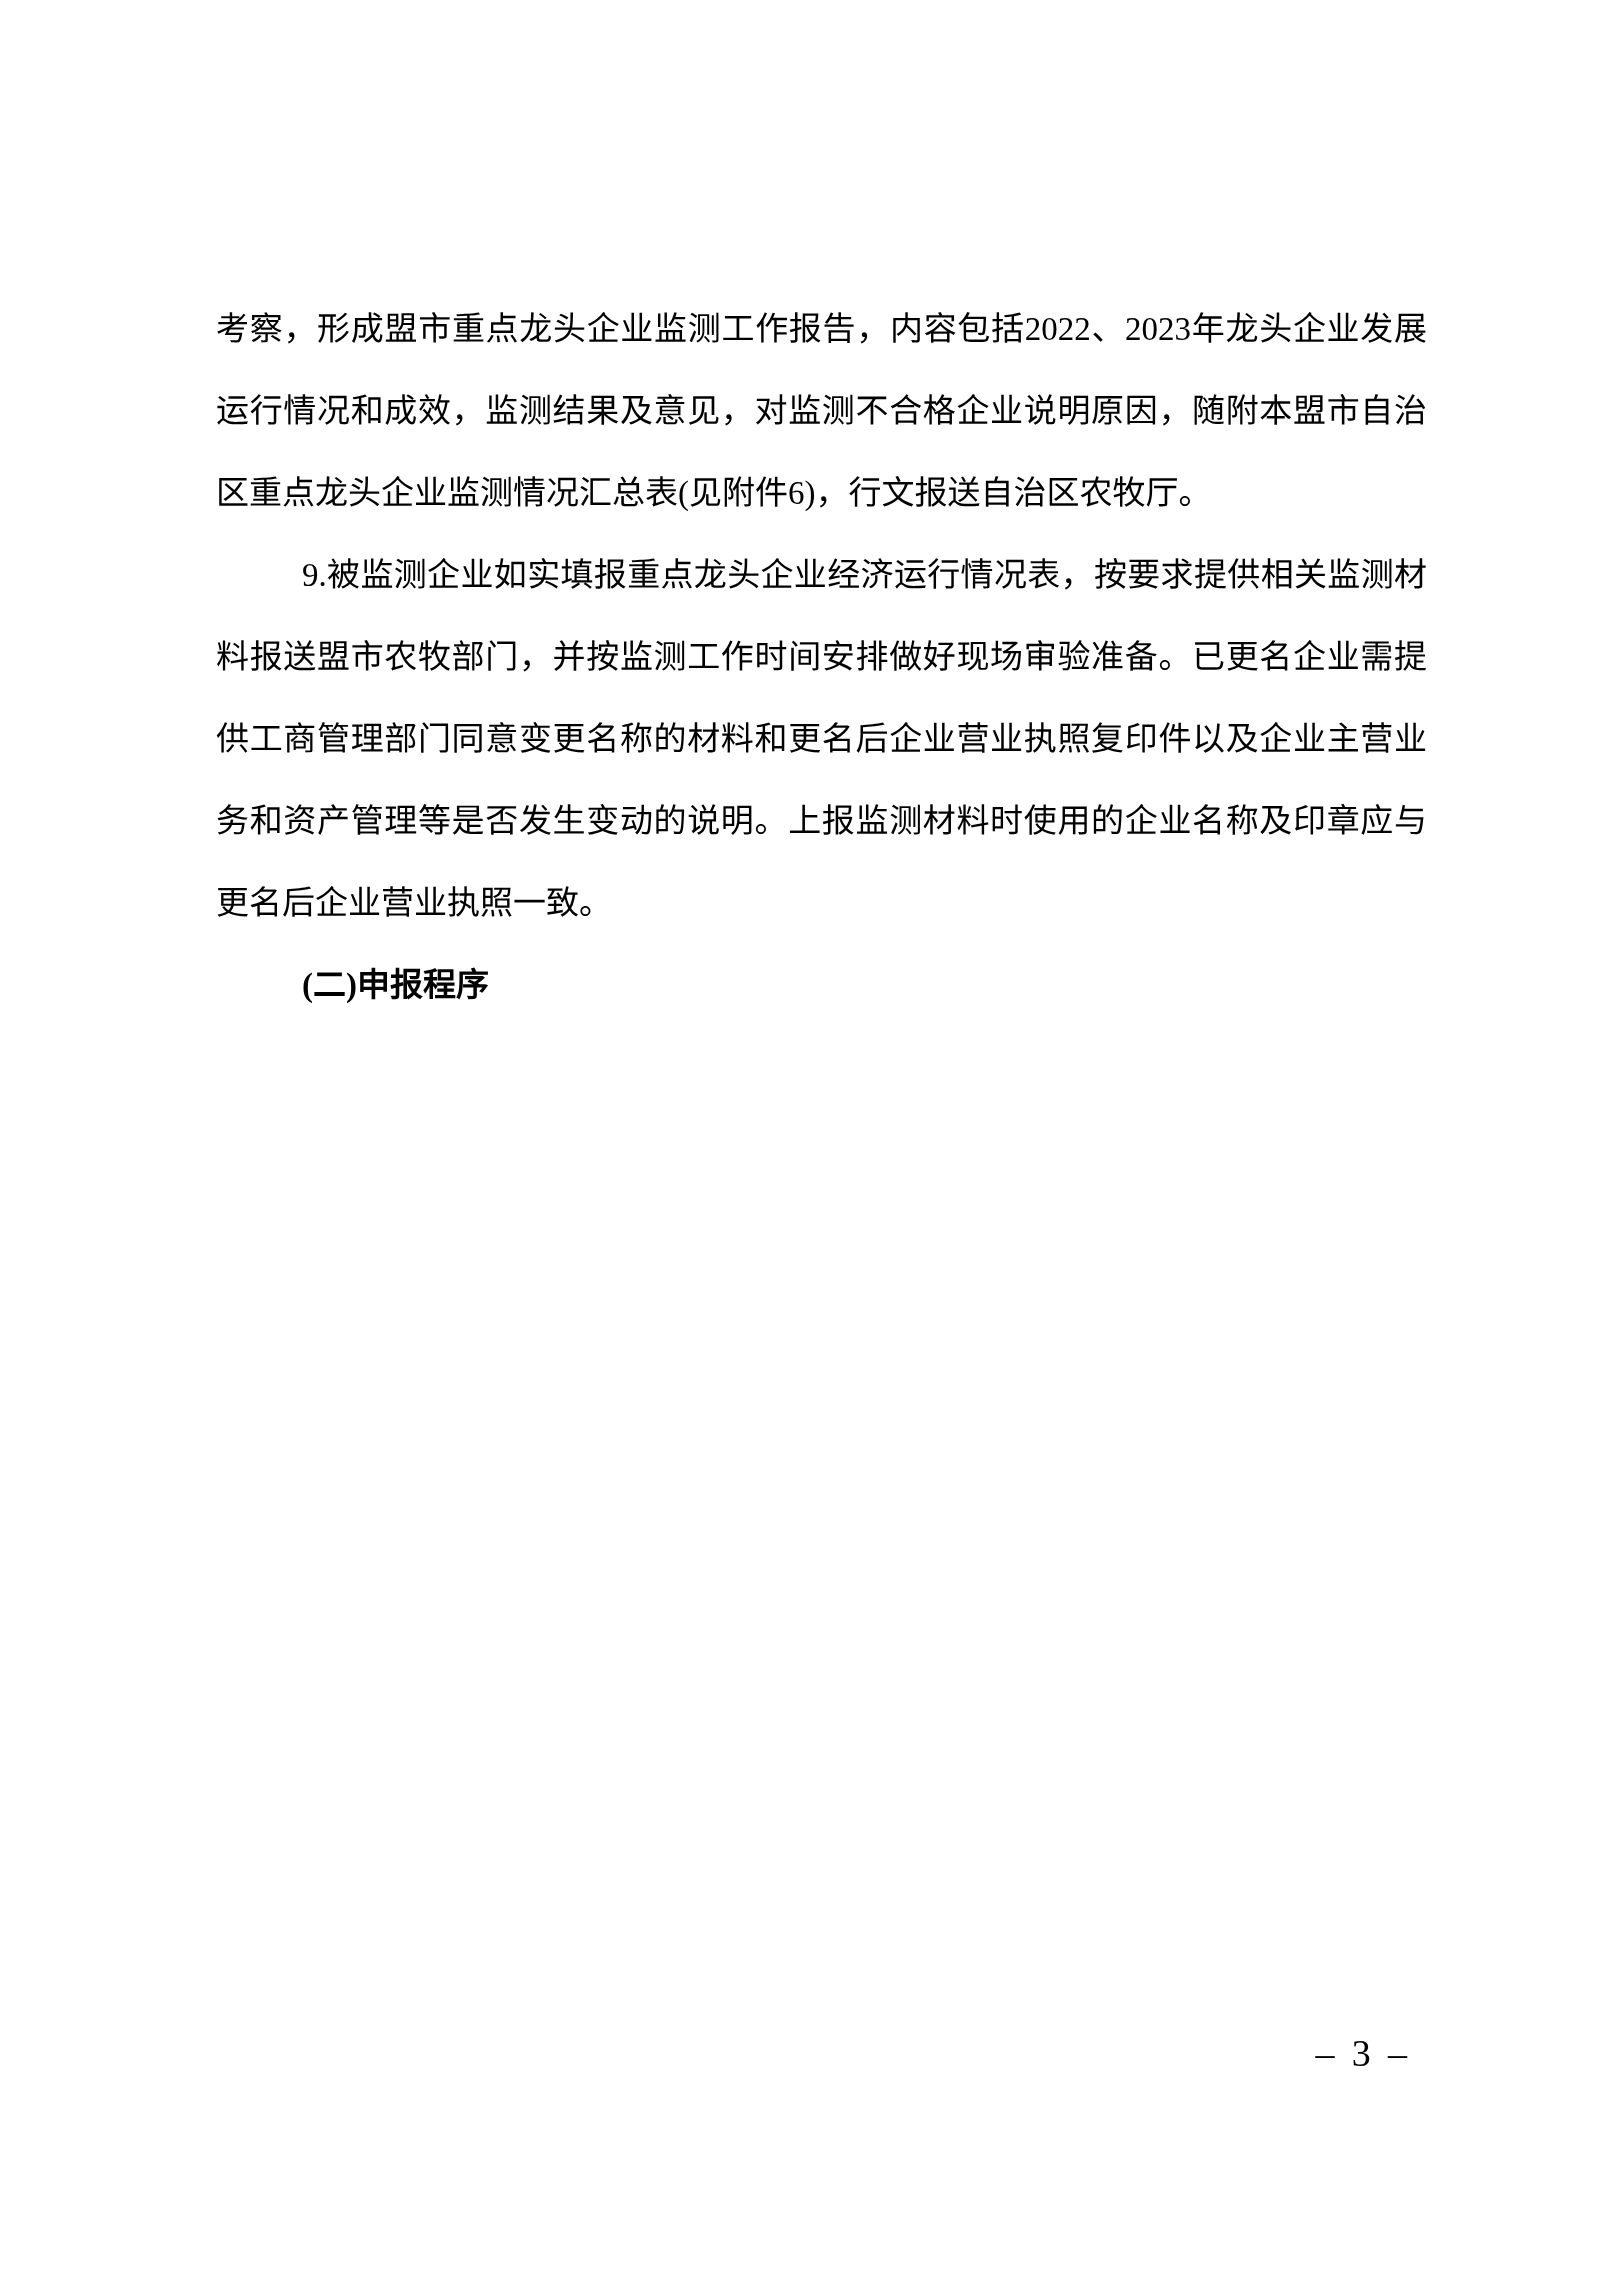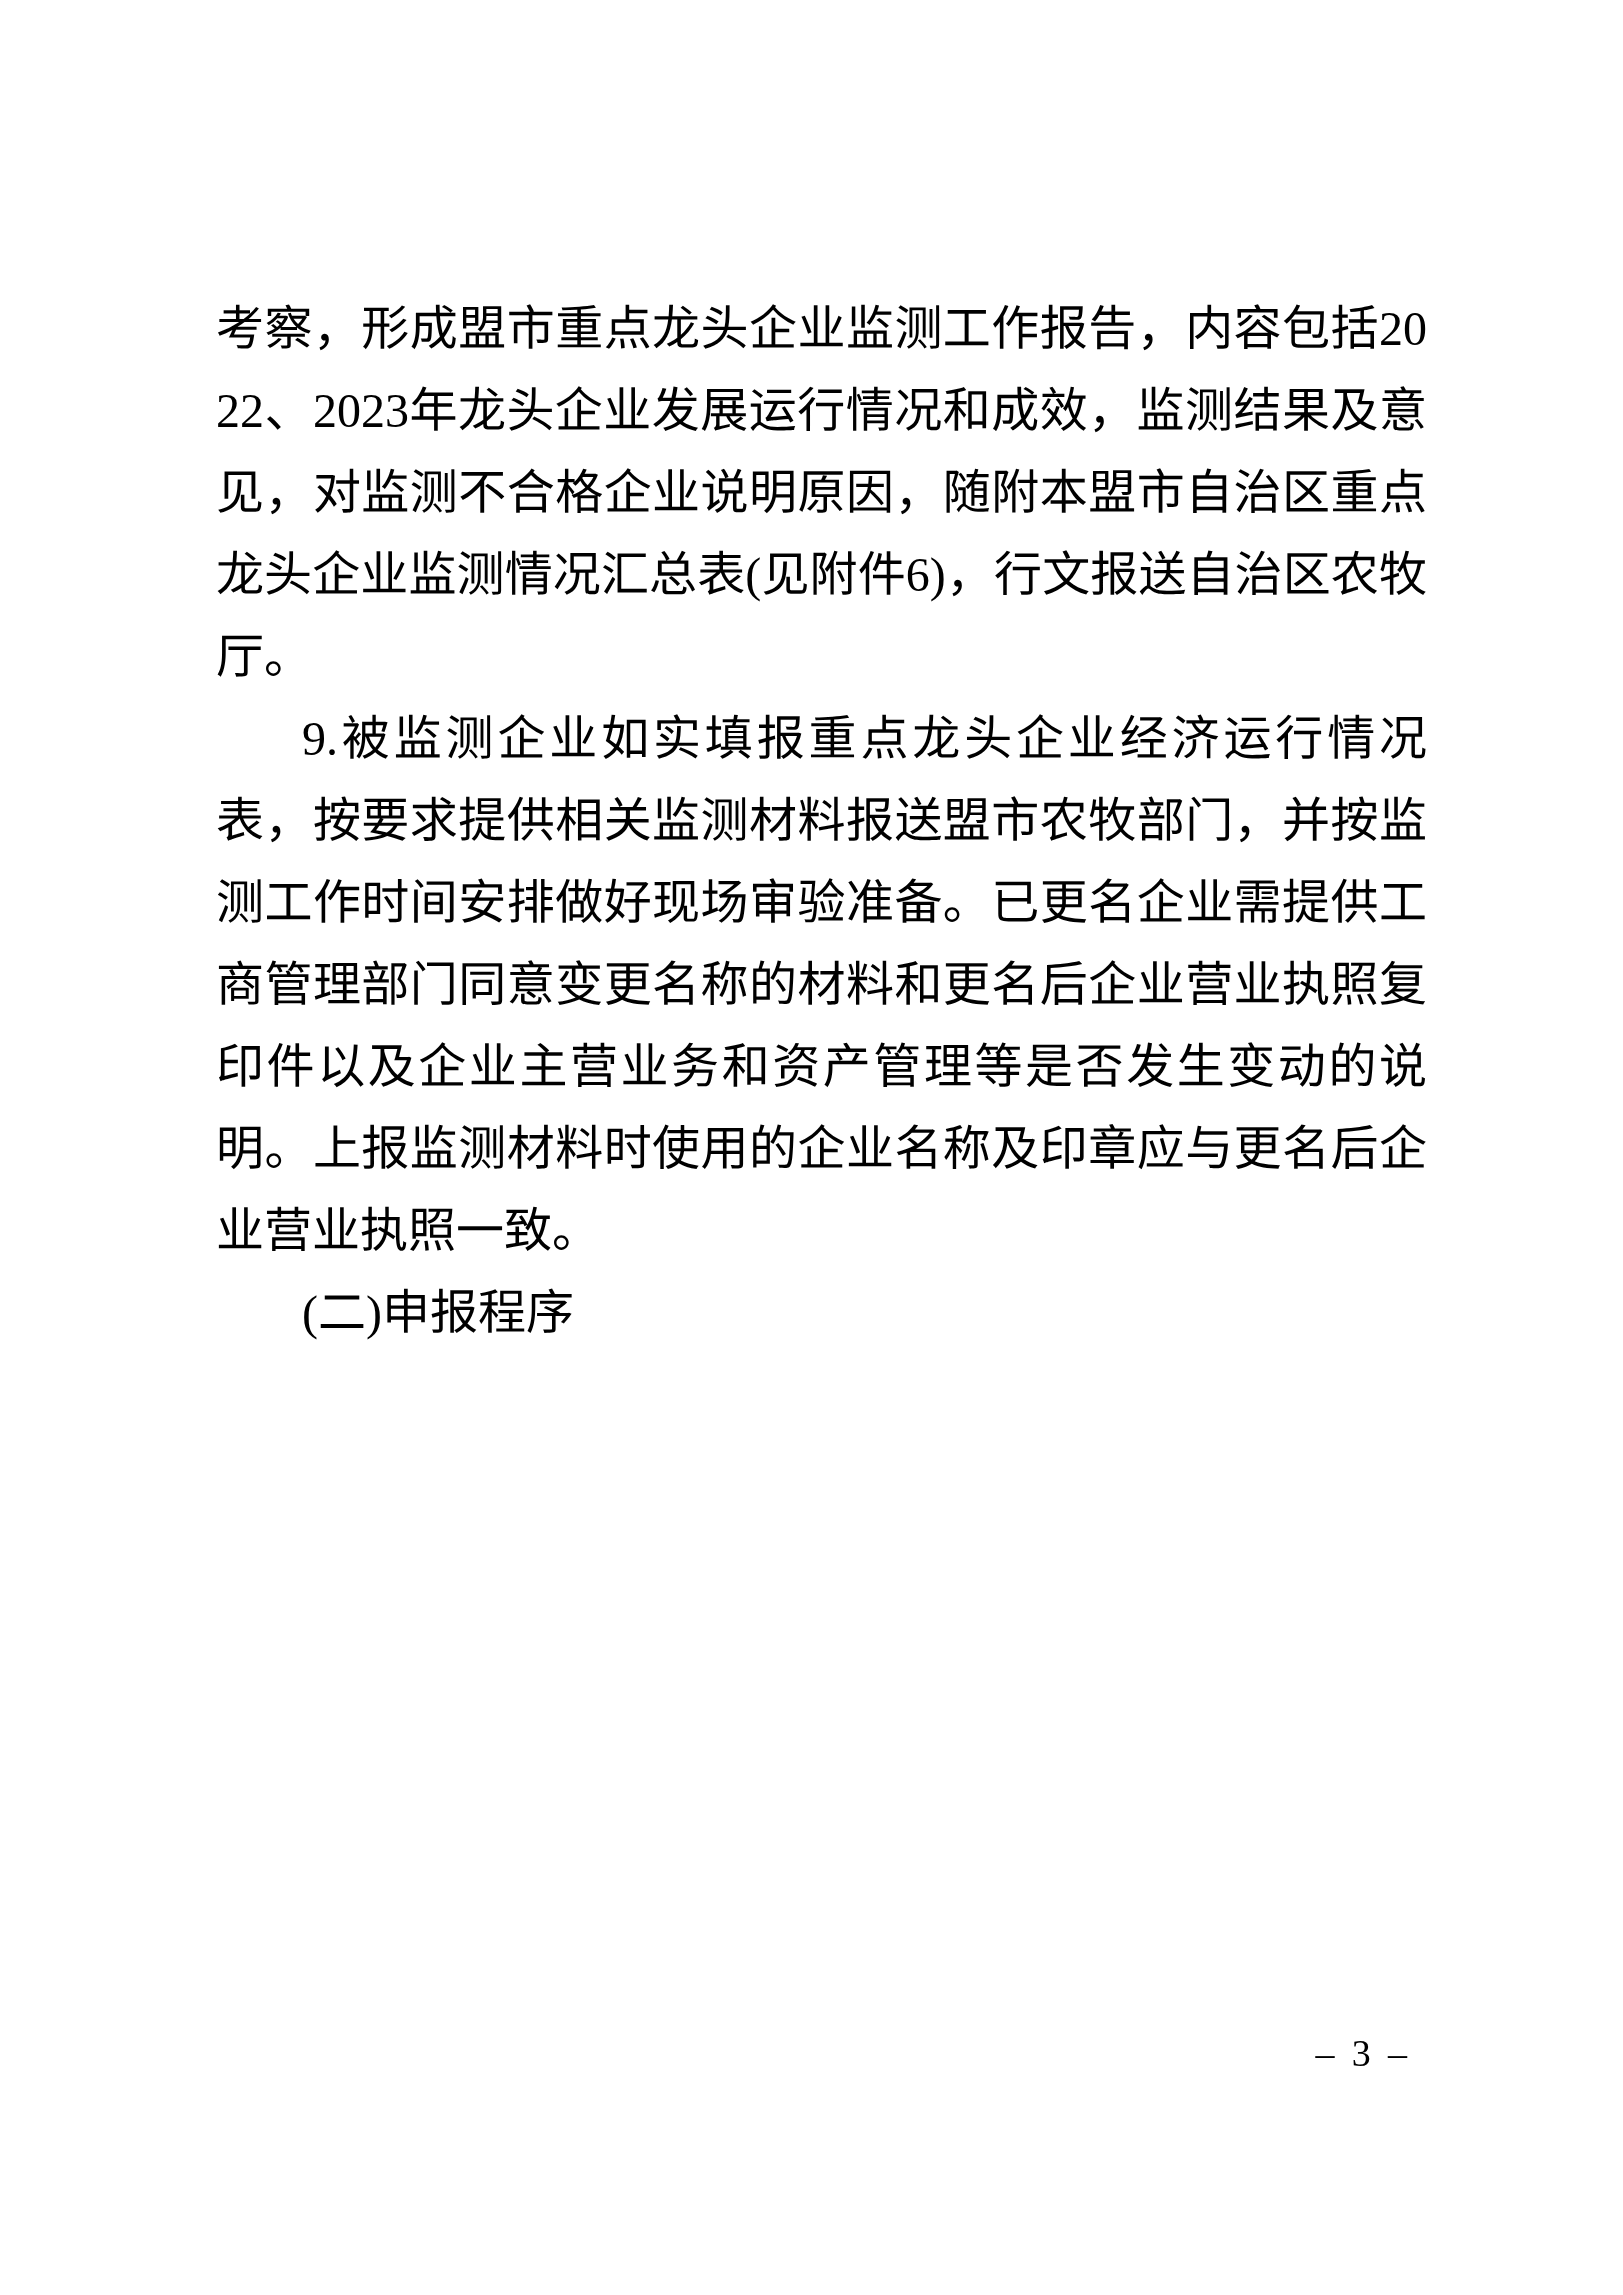--- a/index.html
+++ b/index.html
@@ -17,32 +17,32 @@
     color: #000000;
   }
   .content {
     position: absolute;
     left: 216px;
     top: 288px;
     width: 1211px;
   }
   .para {
     margin: 0;
-    font-size: 48px;
+    font-size: 33px;
     line-height: 82px;
     text-align: justify;
     text-justify: inter-ideograph;
     letter-spacing: 0;
     word-break: break-all;
   }
   .para.indent {
     text-indent: 86px;
   }
   .para.bold {
-    font-weight: normal;
+    font-weight: bold;
   }
   .footer {
     position: absolute;
     top: 2027px;
     right: 212px;
     height: 52px;
   }
   .page-number {
     font-size: 38px;
     line-height: 52px;

